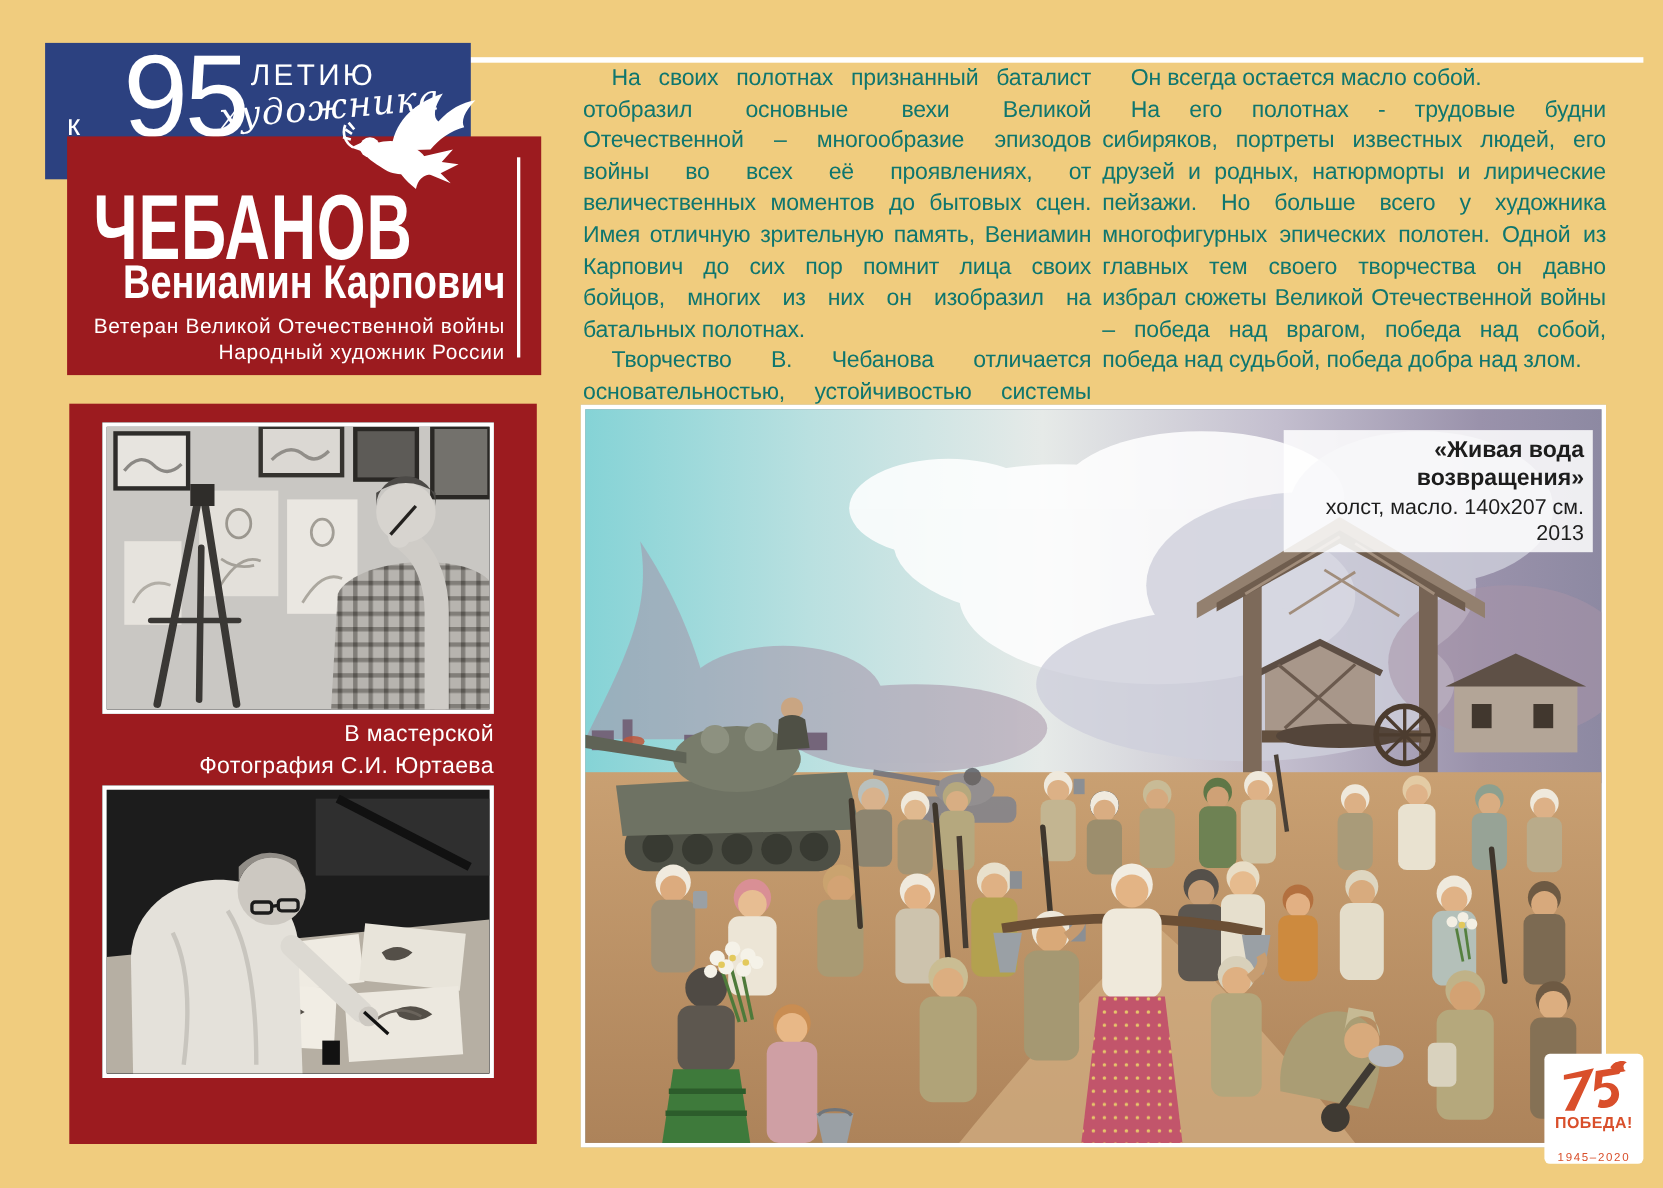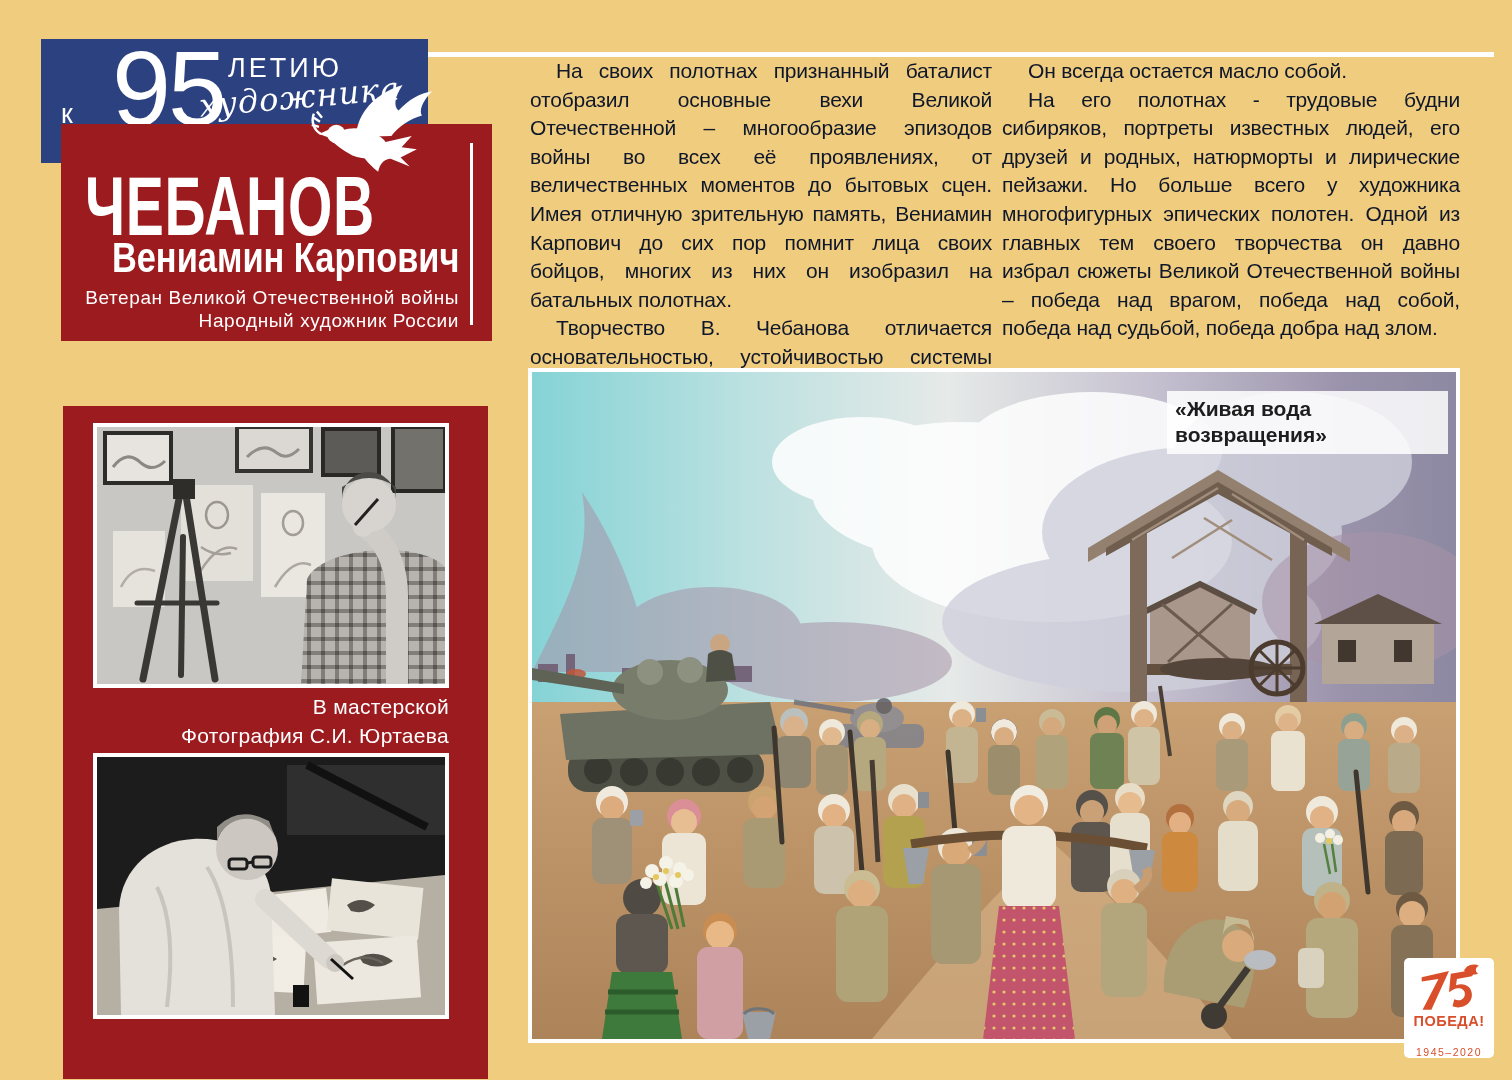--- a/index.html
+++ b/index.html
@@ -21,39 +21,39 @@
   .surname{left:24px;top:40px;color:#fff;font-size:84px;line-height:1;font-weight:700;
     transform:scaleX(.68);transform-origin:left top;white-space:nowrap;letter-spacing:1px;}
   .firstname{right:33px;top:112px;color:#fff;font-size:43px;line-height:1;font-weight:700;
     transform:scaleX(.8);transform-origin:right top;white-space:nowrap;}
   .subtitle{right:33px;color:#fff;font-size:19px;line-height:1.2;letter-spacing:.6px;white-space:nowrap;text-align:center;}
   .sub1{top:163px;} .sub2{top:186px;}
   .vrule{left:409px;top:19px;width:3px;height:182px;background:#fff;}
   .dove{left:310px;top:84px;width:124px;height:102px;}
 
   
-  .col{color:#0f172a;font-size:21px;line-height:28.6px;text-align:justify;letter-spacing:-.2px;}
+  .col{color:#0f766e;font-size:21px;line-height:28.6px;text-align:justify;letter-spacing:-.2px;}
   .col p{margin:0;text-indent:26px;}
   .col1{left:530px;top:57px;width:462px;}
   .col2{left:1002px;top:57px;width:458px;}
 
   
-  .photo-panel{left:63px;top:367px;width:425px;height:673px;background:var(--red,#9c1b1f);margin-top:39px;}
+  .photo-panel{left:63px;top:367px;width:425px;height:673px;background:var(--red,#9c1b1f);}
   .photo-frame{position:absolute;left:30px;width:348px;background:#111;border:4px solid #fff;}
   .photo1{top:17px;height:257px;}
   .photo2{top:347px;height:258px;}
   .photo-frame svg{display:block;width:100%;height:100%;}
   .photo-caption{position:absolute;right:39px;text-align:right;color:#fff;font-size:21px;line-height:1.36;letter-spacing:.3px;}
   .cap1{top:287px;} .cap2{top:617px;}
 
   
   .painting{left:528px;top:368px;width:924px;height:667px;border:4px solid #fff;background:#9aa6ad;}
   .painting svg{display:block;width:100%;height:100%;}
   .painting-label{left:1167px;top:391px;width:281px;background:rgba(255,255,255,.85);
-    text-align:left;padding:5px 8px;box-sizing:border-box;color:#1d1d1d;}
+    text-align:right;padding:5px 8px;box-sizing:border-box;color:#1d1d1d;}
   .painting-title{font-size:21px;font-weight:700;line-height:1.25;}
   .painting-details{font-size:19.5px;line-height:1.25;}
 
   
   .victory{left:1404px;top:958px;width:90px;height:100px;background:#fff;border-radius:5px;
     display:flex;flex-direction:column;align-items:center;justify-content:flex-start;z-index:5;}
   .victory-num{width:64px;height:54px;margin-top:6px;}
   .victory-label{color:var(--accent,#d94f2b);font-weight:700;font-size:14.5px;letter-spacing:.5px;line-height:1.15;}
   .victory-years{color:var(--accent,#d94f2b);font-size:10.5px;letter-spacing:1.5px;margin-top:16px;}
 </style>
@@ -540,20 +540,21 @@
         </g>
 
         <polygon points="210,640 244,640 238,667 216,667" fill="#9aa0a5"></polygon>
         <path d="M212,642 a16,8 0 0 1 30,0" stroke="#70757a" stroke-width="3" fill="none"></path>
       </g>
     </svg>
   </div>
 
   <div class="abs painting-label">
     <div class="painting-title">«Живая вода возвращения»</div>
+    <div class="painting-details">холст, масло. 140х207 см. 2013</div>
   </div>
 
   <div class="abs victory">
     <svg class="victory-num" viewBox="0 0 70 56">
       <g fill="#d94f2b">
         <polygon points="4,15 35,8 15,52 5,52 23,17 4,20"></polygon>
         <path d="M37,11 L55,8 C53,4 56,1 62,2 C60,5 62,8 66,7 L61,14 L44,17 L43,24 C53,21 61,26 61,35 C61,46 49,52 39,48 L41,40 C47,43 53,40 53,34 C53,28 46,26 40,29 L35,32 Z"></path>
         <path d="M52,7 C56,1 64,-1 69,2 C65,4 64,8 68,11 C62,13 55,12 52,7 Z"></path>
       </g>
     </svg>

